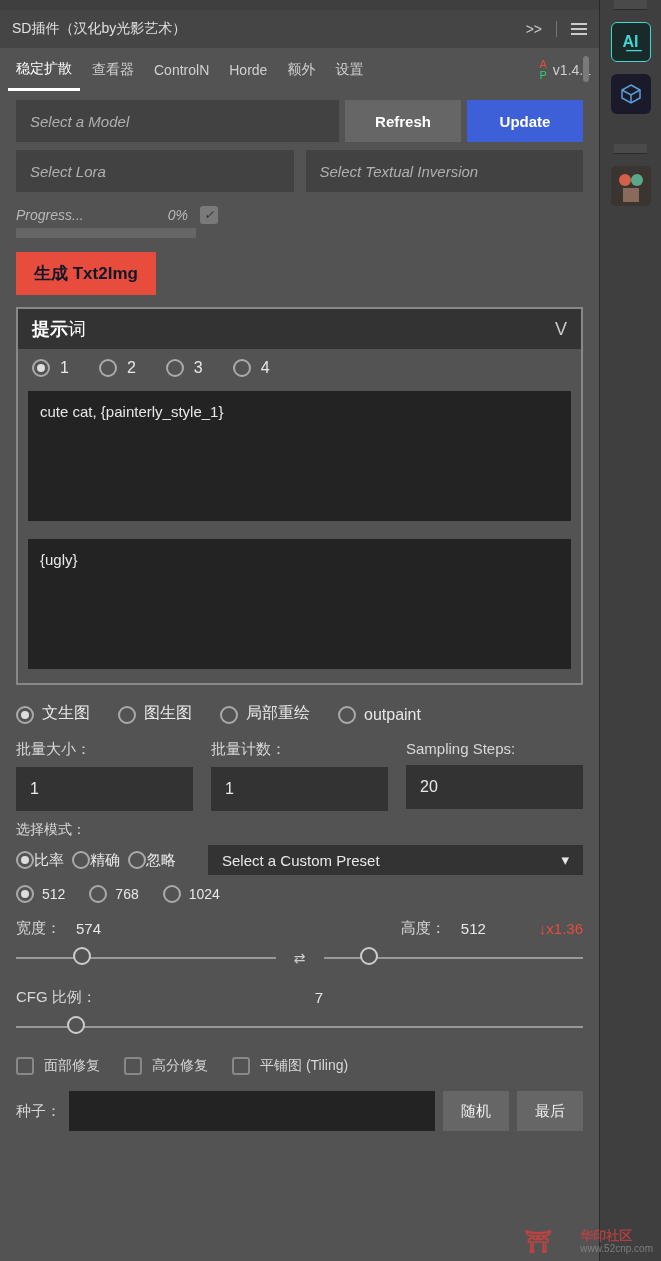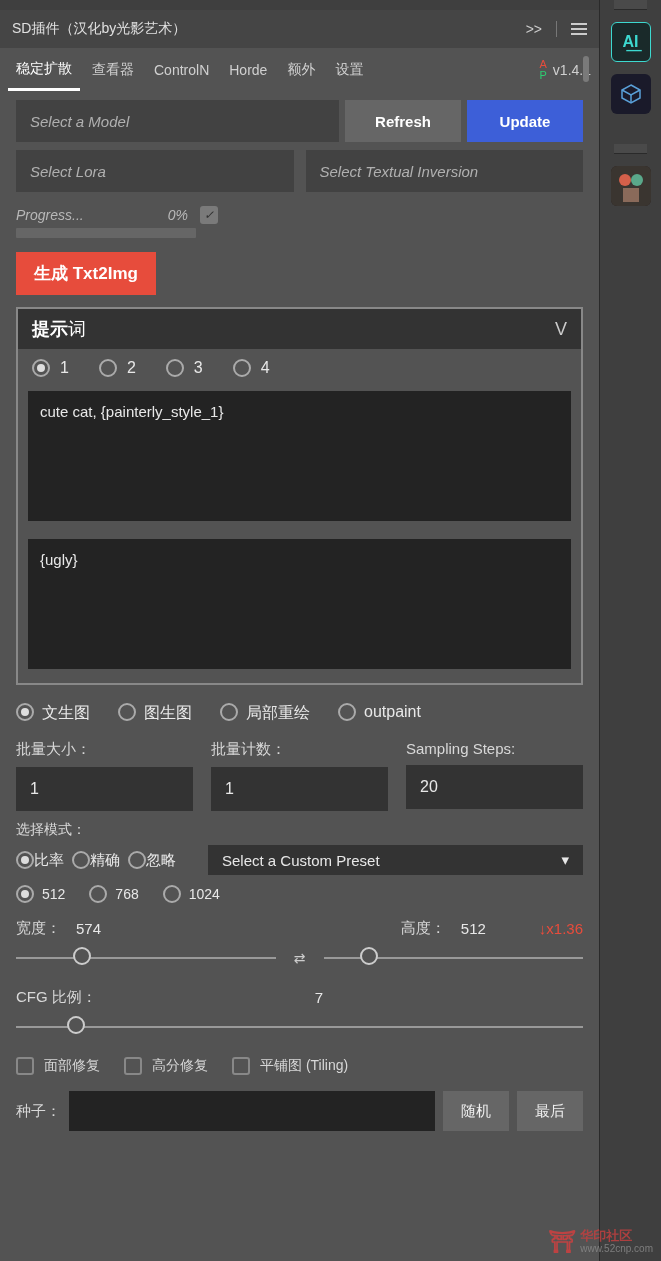--- a/index.html
+++ b/index.html
@@ -35,36 +35,36 @@
 .row-lora { display: flex; gap: 12px; margin-bottom: 14px; }
 .btn-lora { flex: 1; height: 42px; background: #424242; border: none; color: #b0b0b0; font-style: italic; font-size: 15px; text-align: left; padding: 0 14px; cursor: pointer; }
 
 .progress-row { display: flex; align-items: center; gap: 12px; margin-bottom: 14px; font-size: 14px; color: #b8b8b8; font-style: italic; }
 .progress-label { font-style: italic; }
 .progress-bar { width: 180px; height: 10px; background: #666; border-radius: 1px; }
 .progress-pct { }
 .checkbox { width: 18px; height: 18px; background: #7a7a7a; border-radius: 3px; display: flex; align-items: center; justify-content: center; color: #333; font-size: 12px; cursor: pointer; }
 .checkbox-empty { width: 18px; height: 18px; border: 2px solid #888; border-radius: 3px; cursor: pointer; }
 
-.btn-generate { background: #e74c3c; border: none; color: #ffffff; font-size: 17px; font-weight: 600; padding: 10px 18px; cursor: pointer; margin-bottom: 12px; }
+.btn-generate { background: #e74c3c; border: none; color: #0f172a; font-size: 17px; font-weight: 600; padding: 10px 18px; cursor: pointer; margin-bottom: 12px; }
 
 .prompt-section { border: 2px solid #888; background: #535353; padding: 0; margin-bottom: 14px; }
 .prompt-header { background: #333; height: 40px; display: flex; align-items: center; padding: 0 14px; color: #fff; font-size: 18px; }
 .prompt-header-title { flex: 1; }
 .prompt-header-v { color: #ccc; font-size: 18px; }
 
 .radio-row { display: flex; align-items: center; gap: 10px; padding: 10px 14px; }
 .radio { width: 18px; height: 18px; border: 2px solid #aaa; border-radius: 50%; display: inline-flex; align-items: center; justify-content: center; cursor: pointer; flex-shrink: 0; }
 .radio.checked::after { content: ""; width: 8px; height: 8px; background: #ddd; border-radius: 50%; }
 .radio-label { color: #e8e8e8; font-size: 16px; margin-right: 20px; }
 .radio-label.sm { font-size: 15px; }
 
 .prompt-text { margin: 4px 10px 10px 10px; background: #232323; color: #e8e8e8; font-size: 15px; padding: 12px; height: 130px; border: none; resize: none; width: calc(100% - 20px); }
 
-.mode-row { display: flex; align-items: flex-start; gap: 8px; padding: 4px 0 16px 0; }
+.mode-row { display: flex; align-items: flex-end; gap: 8px; padding: 4px 0 16px 0; }
 
 .param-row { display: flex; gap: 18px; margin-bottom: 10px; }
 .param-group { flex: 1; }
 .param-label { color: #d8d8d8; font-size: 15px; margin-bottom: 8px; }
 .param-input { width: 100%; height: 44px; background: #333; border: none; color: #e8e8e8; font-size: 16px; padding: 0 14px; }
 
 .choose-mode-label { color: #d8d8d8; font-size: 14px; margin: 6px 0; }
 .mode-select-row { display: flex; align-items: center; margin-bottom: 10px; }
 .custom-preset { flex: 1; height: 30px; background: #333; color: #e8e8e8; display: flex; align-items: center; padding: 0 14px; font-size: 15px; cursor: pointer; margin-left: 24px; }
 .custom-preset span:first-child { flex: 1; }
@@ -96,21 +96,21 @@
 .seed-btn { height: 40px; padding: 0 18px; background: #666; border: none; color: #eee; font-size: 15px; cursor: pointer; }
 
 .sidebar-top-notch { height: 10px; background: #4a4a4a; border-bottom: 1px solid #2a2a2a; margin: 0 14px; }
 .sidebar-icon { width: 40px; height: 40px; margin: 12px auto; border-radius: 6px; display: flex; align-items: center; justify-content: center; cursor: pointer; }
 .icon-ai { background: #1a2a2a; color: #3dd9d0; font-size: 16px; font-weight: bold; border: 1px solid #3dd9d0; }
 .icon-cube { background: #1a1a2a; }
 .icon-art { background: #2a2020; overflow: hidden; }
 
 .watermark { position: absolute; right: 8px; bottom: 6px; display: flex; align-items: center; gap: 4px; opacity: 0.85; }
 .wm-logo { color: #d04040; font-size: 22px; font-weight: bold; }
-.wm-text { display: flex; flex-direction: column; line-height: 13px; }
+.wm-text { display: flex; flex-direction: column; line-height: 13px; margin-left: 24px; }
 .wm-cn { color: #c04040; font-size: 13px; font-weight: bold; }
 .wm-en { color: #888; font-size: 10px; }
 </style>
 </head>
 <body>
 
 <div class="main-panel">
 
   <div class="titlebar">
     <span class="titlebar-title">SD插件（汉化by光影艺术）</span>

